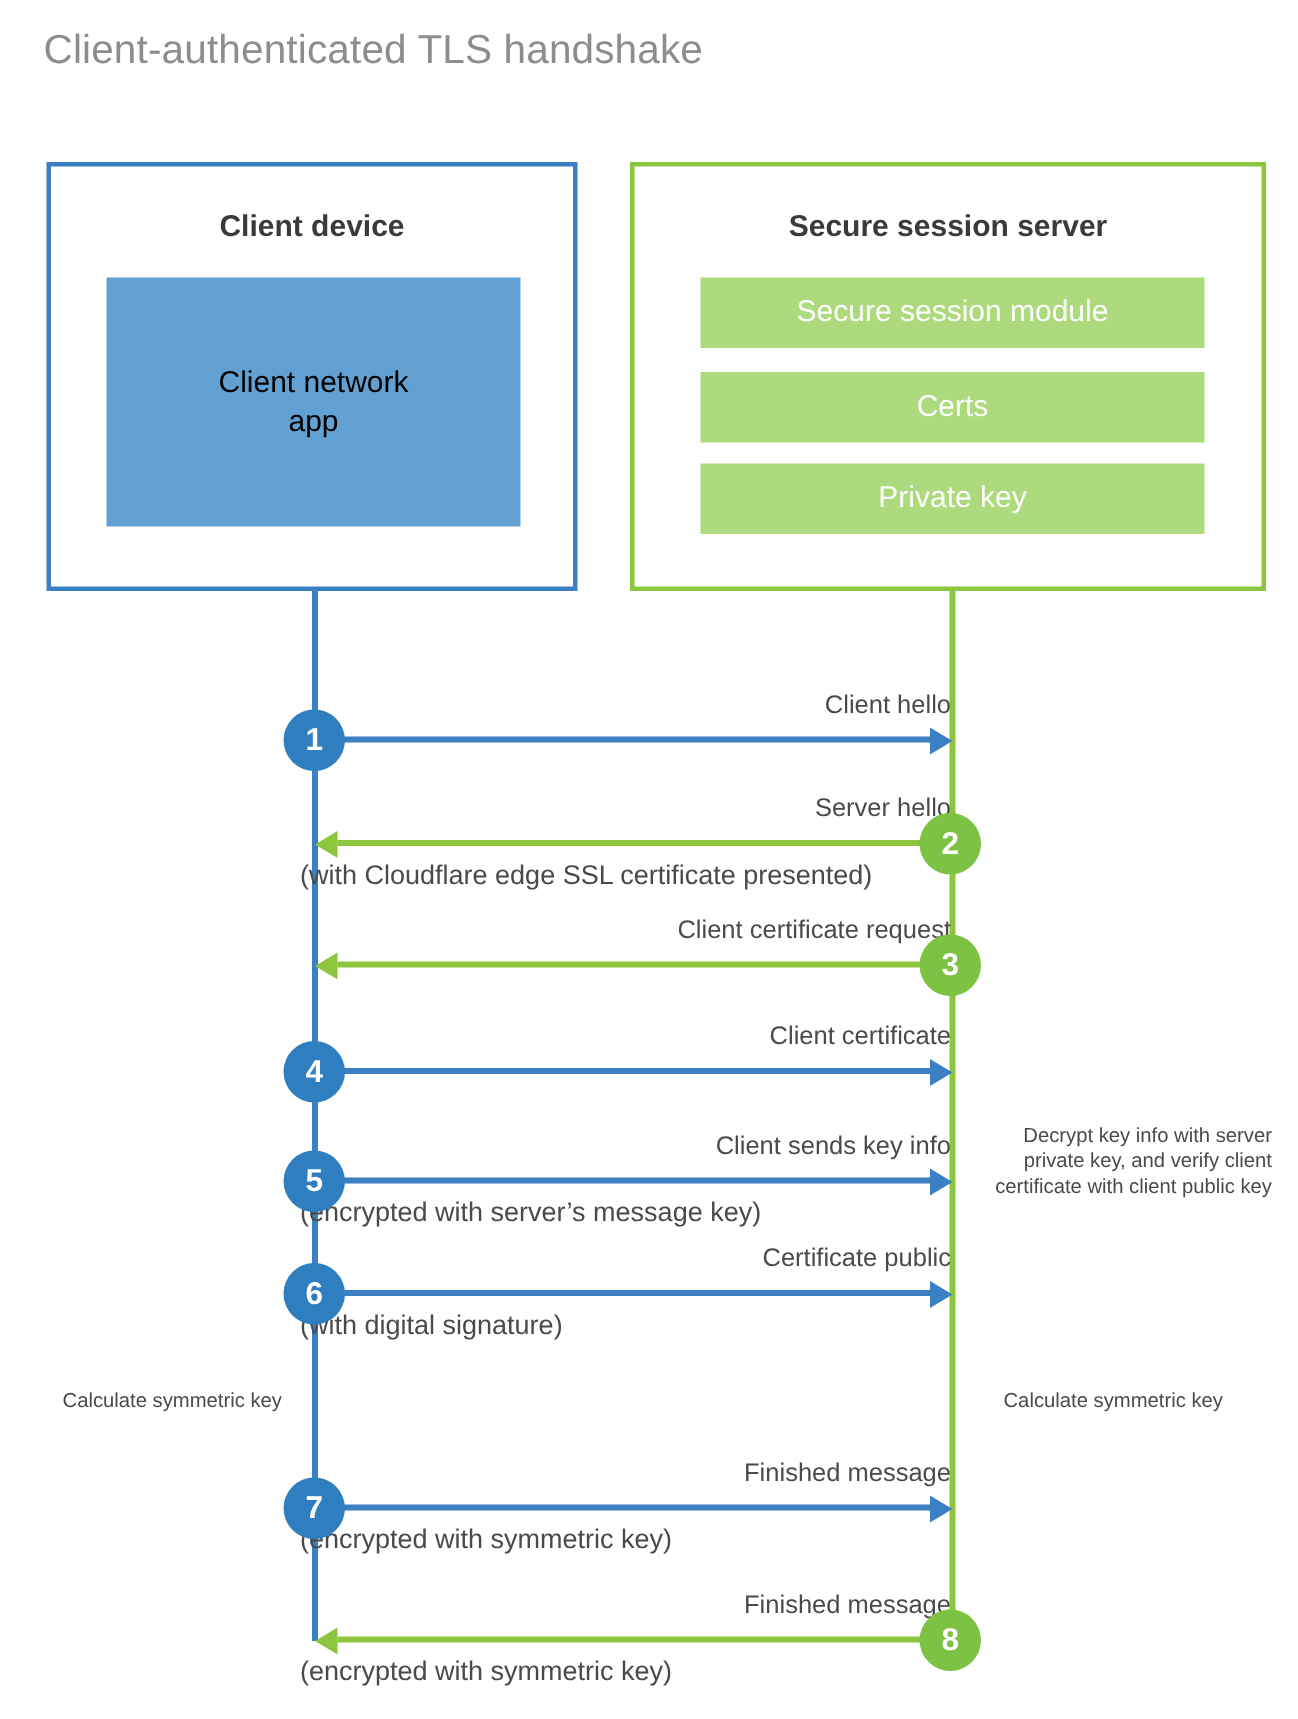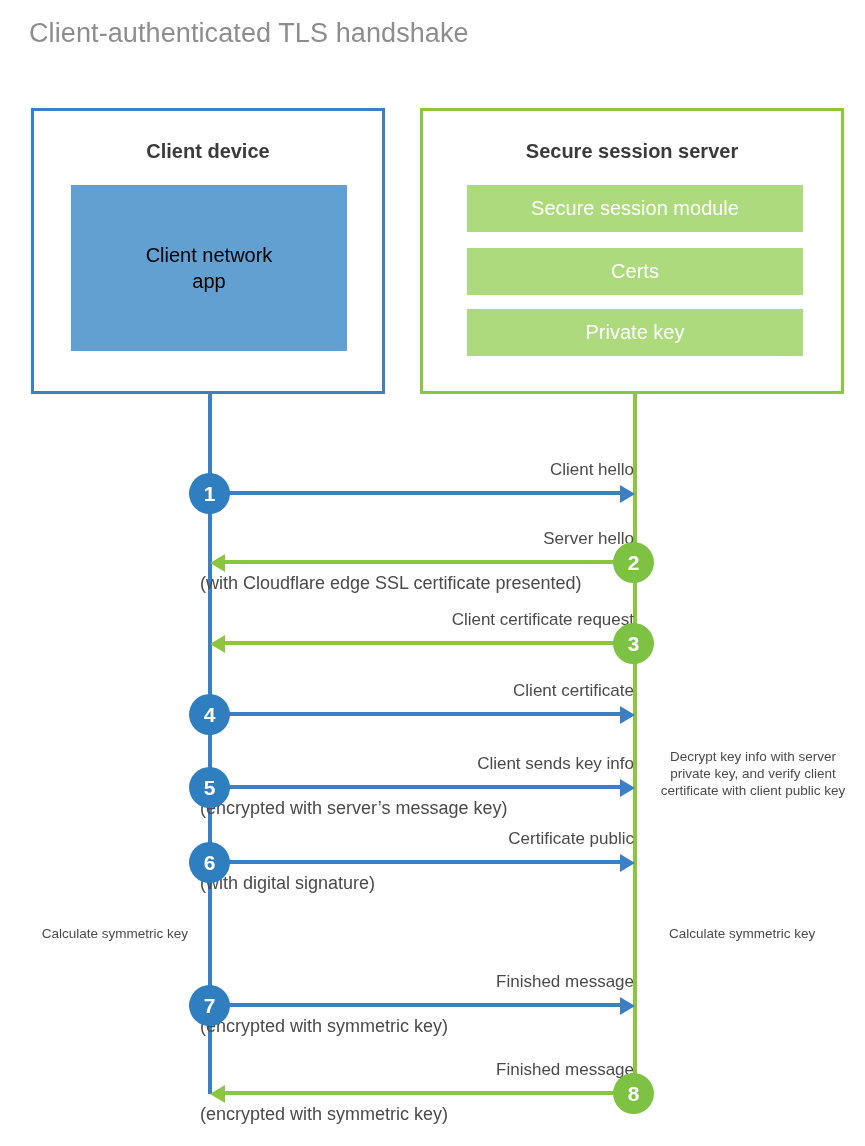--- a/index.html
+++ b/index.html
@@ -181,21 +181,21 @@
   .side-note {
     position: absolute;
     font-size: 13.5px;
     line-height: 17px;
     color: #4a4a4a;
   }
   #note-server-decrypt {
     left: 658px;
     top: 748px;
     width: 190px;
-    text-align: center;
+    text-align: right;
   }
   #note-client-symmetric {
     left: 20px;
     top: 925px;
     width: 168px;
     text-align: right;
   }
   #note-server-symmetric {
     left: 669px;
     top: 925px;

